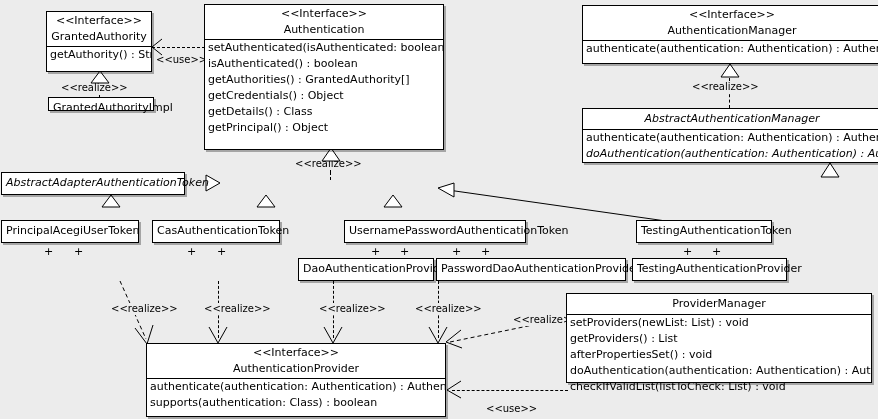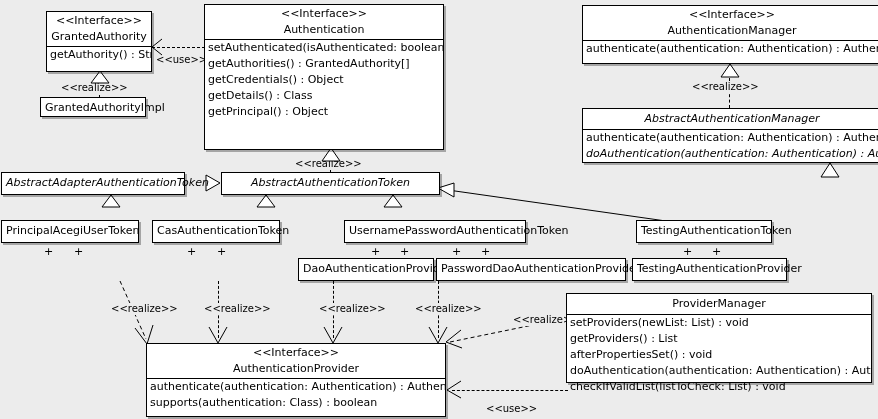--- a/index.html
+++ b/index.html
@@ -228,30 +228,31 @@
 
   <div class="uml-box" style="left:46px; top:11px; width:106px; height:61px;">
     <div class="stereo">&lt;&lt;Interface&gt;&gt;</div>
     <div class="hdr">GrantedAuthority</div>
     <div class="divider"></div>
     <div class="members">
       <div class="member">getAuthority() : String</div>
     </div>
   </div>
 
-  <div class="uml-box" style="left:40px; top:97px; width:106px; height:20px;">
+  <div class="uml-box" style="left:48px; top:97px; width:106px; height:14px;">
     <div class="name-only">GrantedAuthorityImpl</div>
   </div>
 
   <div class="uml-box" style="left:204px; top:4px; width:240px; height:146px;">
     <div class="stereo">&lt;&lt;Interface&gt;&gt;</div>
     <div class="hdr">Authentication</div>
     <div class="divider"></div>
     <div class="members">
       <div class="member">setAuthenticated(isAuthenticated: boolean) : void</div>
+      <div class="member">isAuthenticated() : boolean</div>
       <div class="member">getAuthorities() : GrantedAuthority[]</div>
       <div class="member">getCredentials() : Object</div>
       <div class="member">getDetails() : Class</div>
       <div class="member">getPrincipal() : Object</div>
     </div>
   </div>
 
   <div class="uml-box" style="left:582px; top:5px; width:300px; height:59px;">
     <div class="stereo">&lt;&lt;Interface&gt;&gt;</div>
     <div class="hdr">AuthenticationManager</div>
@@ -267,23 +268,20 @@
     <div class="members">
       <div class="member">authenticate(authentication: Authentication) : Authentication</div>
       <div class="member italic">doAuthentication(authentication: Authentication) : Authentication</div>
     </div>
   </div>
 
   <div class="uml-box" style="left:1px; top:172px; width:184px; height:23px;">
     <div class="name-only italic">AbstractAdapterAuthenticationToken</div>
   </div>
 
-  <div class="uml-box" style="left:221px; top:172px; width:219px; height:23px;">
-    <div class="name-only italic">AbstractAuthenticationToken</div>
-  </div>
 
   <div class="uml-box" style="left:1px; top:220px; width:138px; height:23px;">
     <div class="name-only">PrincipalAcegiUserToken</div>
   </div>
 
   <div class="uml-box" style="left:152px; top:220px; width:128px; height:23px;">
     <div class="name-only">CasAuthenticationToken</div>
   </div>
 
   <div class="uml-box" style="left:344px; top:220px; width:182px; height:23px;">

